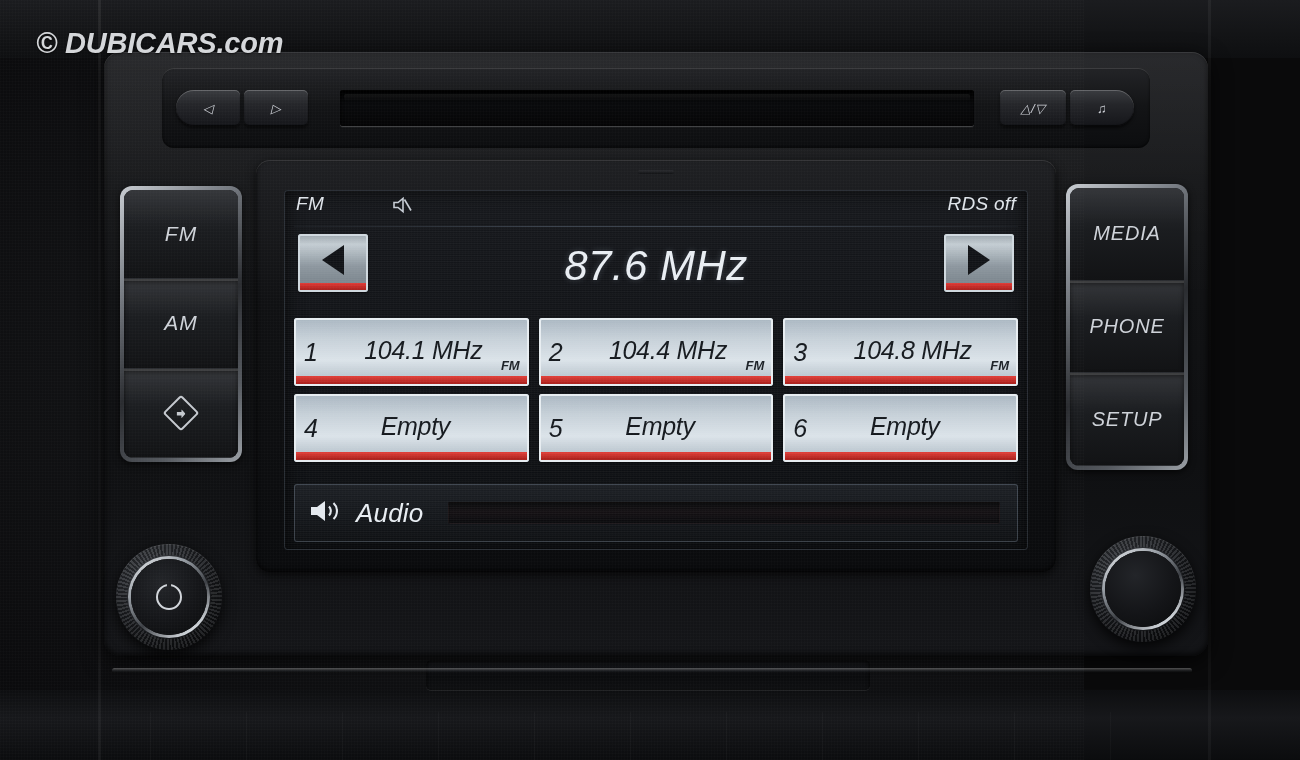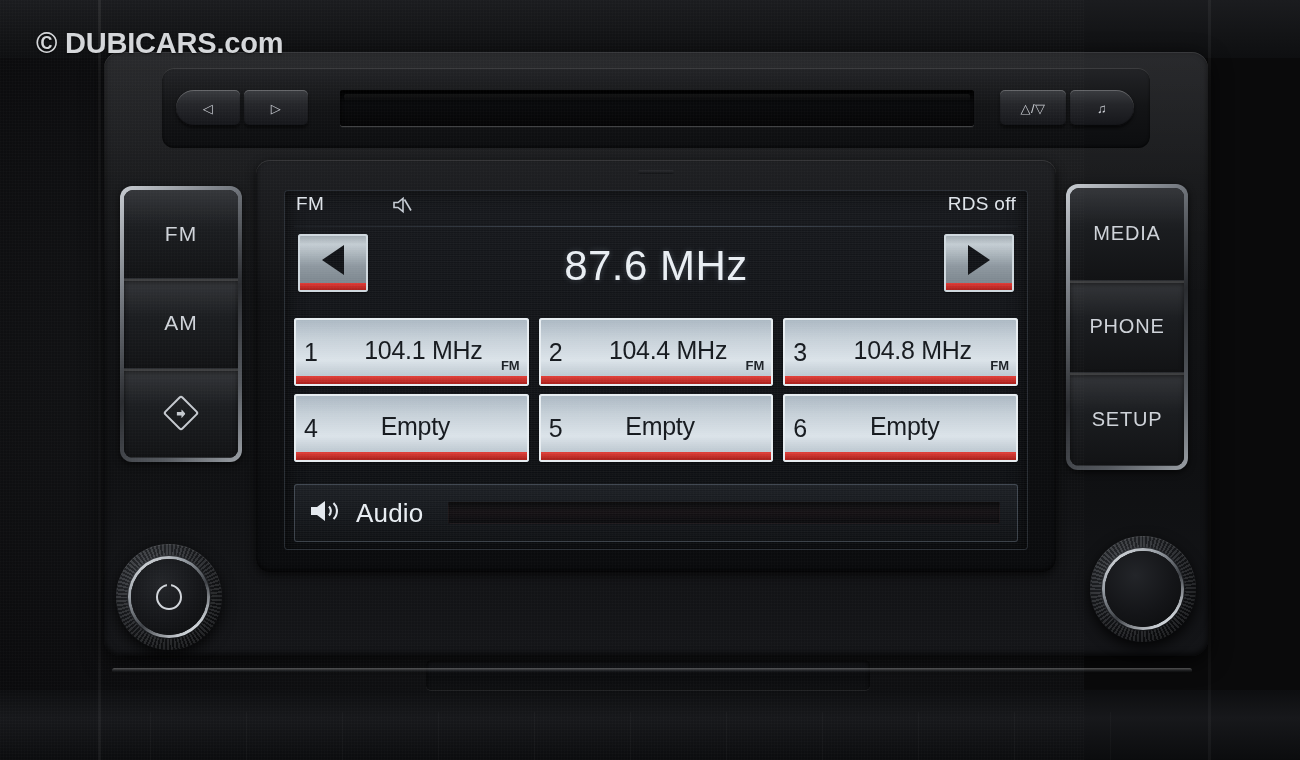--- a/index.html
+++ b/index.html
@@ -8,20 +8,21 @@
     background: #0a0a0b;
     font-family: "Liberation Sans", sans-serif;
     overflow: hidden;
   }
 
   #stage {
     position: relative;
     width: 1084px; height: 760px;
     background:
       radial-gradient(ellipse 900px 500px at 650px 360px, #222326 0%, #121315 55%, #0a0a0c 100%);
+    font-style: italic;
   }
 
   
   .dash-grain {
     position: absolute; inset: 0;
     background-image:
       repeating-linear-gradient(0deg, rgba(255,255,255,.012) 0 1px, rgba(0,0,0,0) 1px 3px),
       repeating-linear-gradient(90deg, rgba(255,255,255,.010) 0 1px, rgba(0,0,0,0) 1px 3px);
     pointer-events: none;
   }

